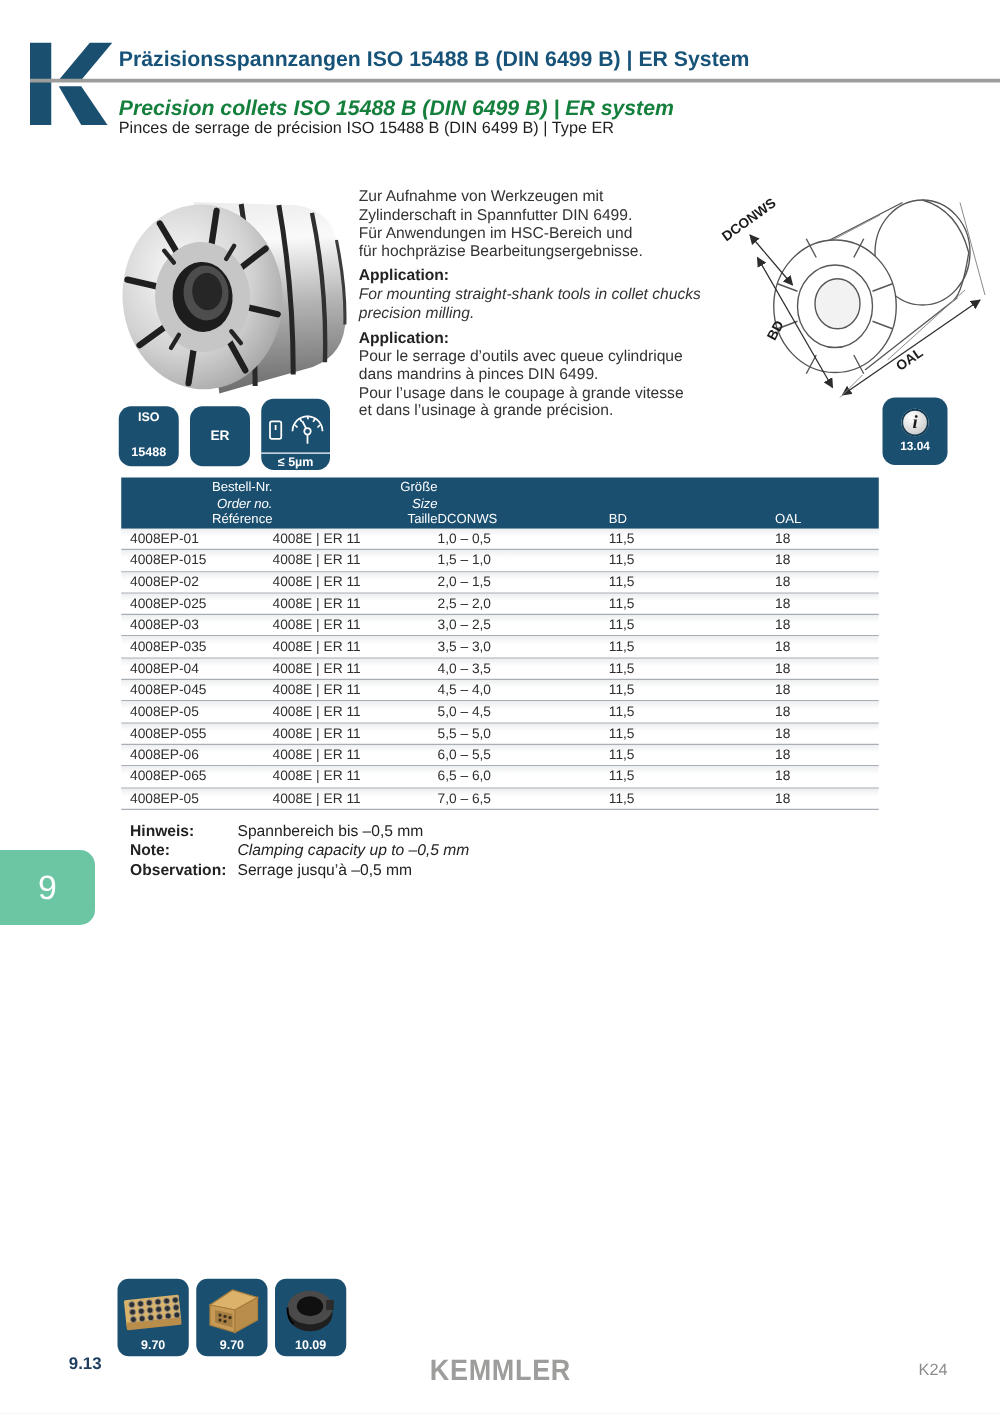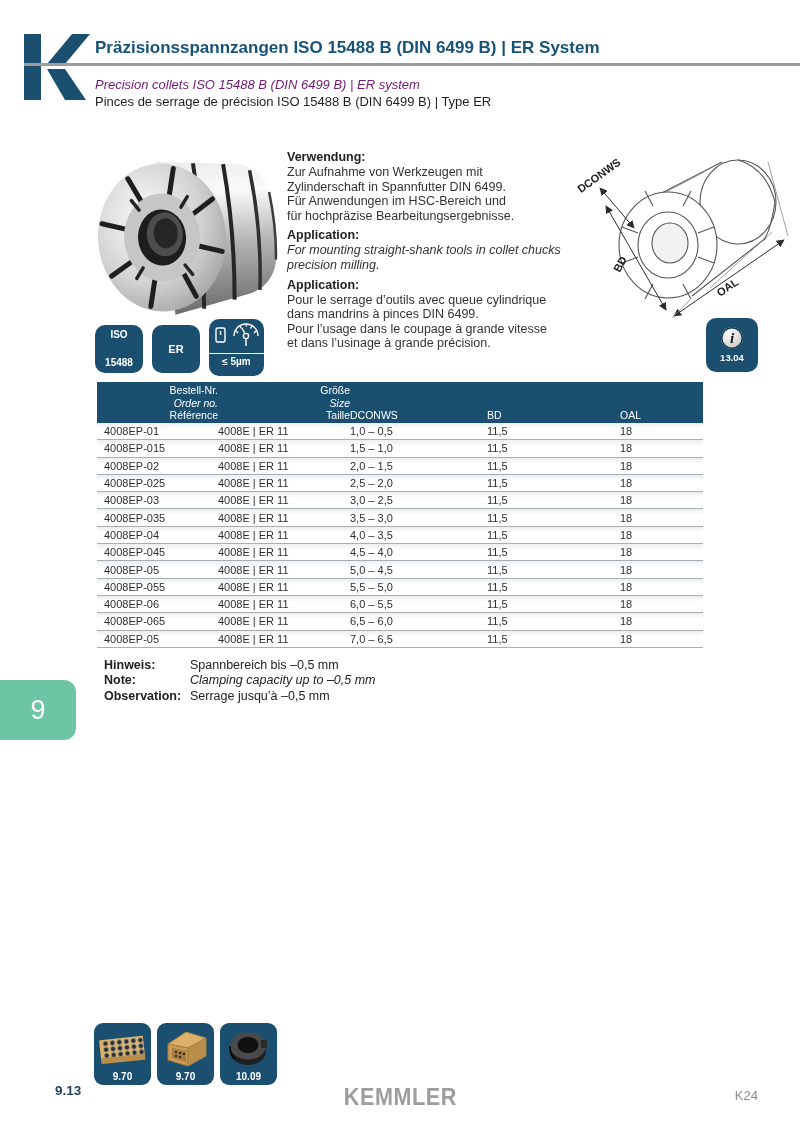--- a/index.html
+++ b/index.html
@@ -6,38 +6,38 @@
     --blue:#1B4F70; --teal:#6CC6A4; --gray:#9D9D9C; --titleblue:#175379; --text:#333333;
   }
   *{margin:0;padding:0;box-sizing:border-box;}
   body{background:#e8e8e8;font-family:"Liberation Sans",sans-serif;}
   .page{position:relative;width:800px;height:1131px;background:#fff;margin:0 auto;overflow:hidden;}
 
   
   .rule{position:absolute;left:24px;right:0;top:63px;height:3px;background:var(--gray);z-index:3;}
   .logo{position:absolute;left:24px;top:34px;width:66px;height:66px;z-index:2;}
   .title{position:absolute;left:95px;top:38px;font-size:17px;font-weight:bold;color:var(--titleblue);}
-  .sub-en{position:absolute;left:95px;top:77px;font-size:13px;font-weight:normal;font-style:italic;color:#701a75;}
+  .sub-en{position:absolute;left:95px;top:77px;font-size:17px;font-weight:bold;font-style:italic;color:#15803d;}
   .sub-fr{position:absolute;left:95px;top:94px;font-size:13px;color:#1f1f1f;}
 
   
   .photo{position:absolute;left:86px;top:148px;width:200px;height:176px;}
   .usage{position:absolute;left:287px;top:150px;width:288px;}
   .sec-h{font-weight:bold;font-size:12.5px;color:#222;margin-top:5px;line-height:15px;}
   .sec-h:first-child{margin-top:0;}
   .sec-l{font-size:12.5px;line-height:14.6px;color:#333;}
   .sec-l.it{font-style:italic;}
   .drawing{position:absolute;left:570px;top:140px;width:228px;height:185px;}
   .dimlabel{font-size:11px;font-weight:bold;fill:#1b1b1b;}
 
   
   .badge{position:absolute;background:var(--blue);border-radius:10px;color:#fff;display:flex;flex-direction:column;align-items:center;justify-content:center;text-align:center;}
   .b-iso{left:95px;top:325px;width:48px;height:48px;font-size:10px;font-weight:bold;line-height:12px;gap:16px;}
   .b-er{left:152px;top:325px;width:48px;height:48px;font-size:11px;font-weight:bold;}
-  .b-gauge{left:209px;top:319px;width:55px;height:57px;justify-content:flex-start;padding-top:3px;}
+  .b-gauge{left:209px;top:319px;width:55px;height:57px;justify-content:flex-end;padding-top:3px;}
   .b-gauge .glabel{font-size:10px;font-weight:bold;border-top:1px solid #fff;width:100%;padding-top:2px;margin-top:1px;}
   .b-info{left:706px;top:318px;width:52px;height:54px;cursor:pointer;}
   .i-circle{width:22px;height:22px;border-radius:50%;background:radial-gradient(circle at 35% 30%,#ffffff,#b9b9b9);color:#1a1a1a;font-family:"Liberation Serif",serif;font-style:italic;font-weight:bold;font-size:15px;display:flex;align-items:center;justify-content:center;box-shadow:0 0 0 1.5px #123a52 inset;}
   .b-info .ilabel{font-size:9.5px;font-weight:bold;margin-top:3px;}
 
   
   .table{position:absolute;left:97px;top:382px;width:606px;}
   .thead{display:flex;background:var(--blue);color:#fff;height:41px;font-size:10.5px;line-height:12.5px;}
   .hc{padding-top:2px;align-items:flex-end;}
   .hstack{display:flex;flex-direction:column;}
@@ -127,21 +127,20 @@
         <line x1="55" y1="59" x2="48" y2="49"></line>
         <line x1="97" y1="59" x2="104" y2="49"></line>
       </g>
       <ellipse cx="76" cy="88" rx="24" ry="28" fill="#1d1d1d"></ellipse>
       <ellipse cx="79" cy="85" rx="18" ry="22" fill="#4d4d4d"></ellipse>
       <ellipse cx="80" cy="84" rx="12" ry="15" fill="#262626"></ellipse>
     </g>
   </svg>
 
   <div class="usage">
-      <div class="sec-h">Verwendung:</div>
       <div class="sec-l">Zur Aufnahme von Werkzeugen mit</div>
       <div class="sec-l">Zylinderschaft in Spannfutter DIN 6499.</div>
       <div class="sec-l">Für Anwendungen im HSC-Bereich und</div>
       <div class="sec-l">für hochpräzise Bearbeitungsergebnisse.</div>
       <div class="sec-h">Application:</div>
       <div class="sec-l it">For mounting straight-shank tools in collet chucks</div>
       <div class="sec-l it">precision milling.</div>
       <div class="sec-h">Application:</div>
       <div class="sec-l">Pour le serrage d’outils avec queue cylindrique</div>
       <div class="sec-l">dans mandrins à pinces DIN 6499.</div>

